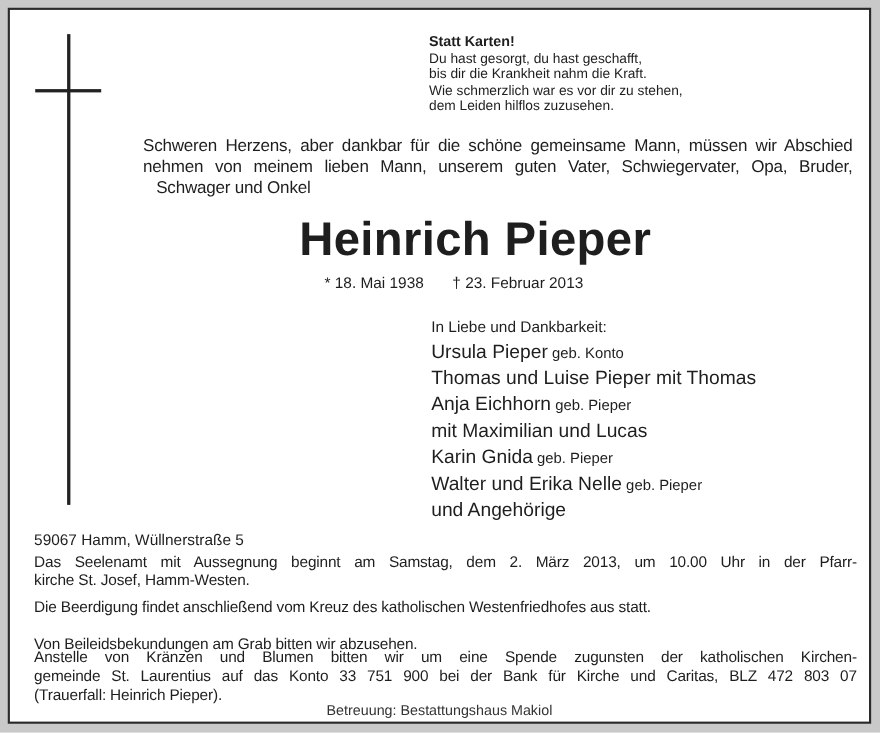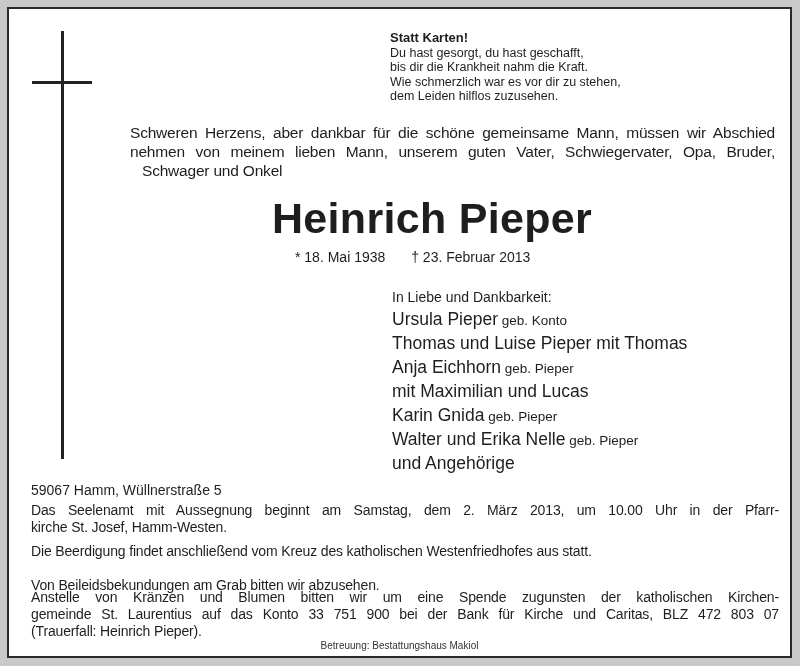--- a/index.html
+++ b/index.html
@@ -67,21 +67,21 @@
     .notice {
       position: absolute; left: 22px; width: 748px;
       font-size: 14px; line-height: 17px;
       letter-spacing: -0.15px;
     }
     .notice .line { display: block; text-align: justify; text-align-last: justify; }
     .notice .line.last { text-align-last: left; }
     .credit {
       position: absolute; left: 0; width: 781px; top: 632px;
       text-align: center;
-      font-size: 10px; line-height: 10px; color: #333;
+      font-size: 13px; line-height: 10px; color: #333;
     }
   </style>
 </head>
 <body>
 
 <div class="card">
 
   <div class="cross-v"></div>
   <div class="cross-h"></div>
 

